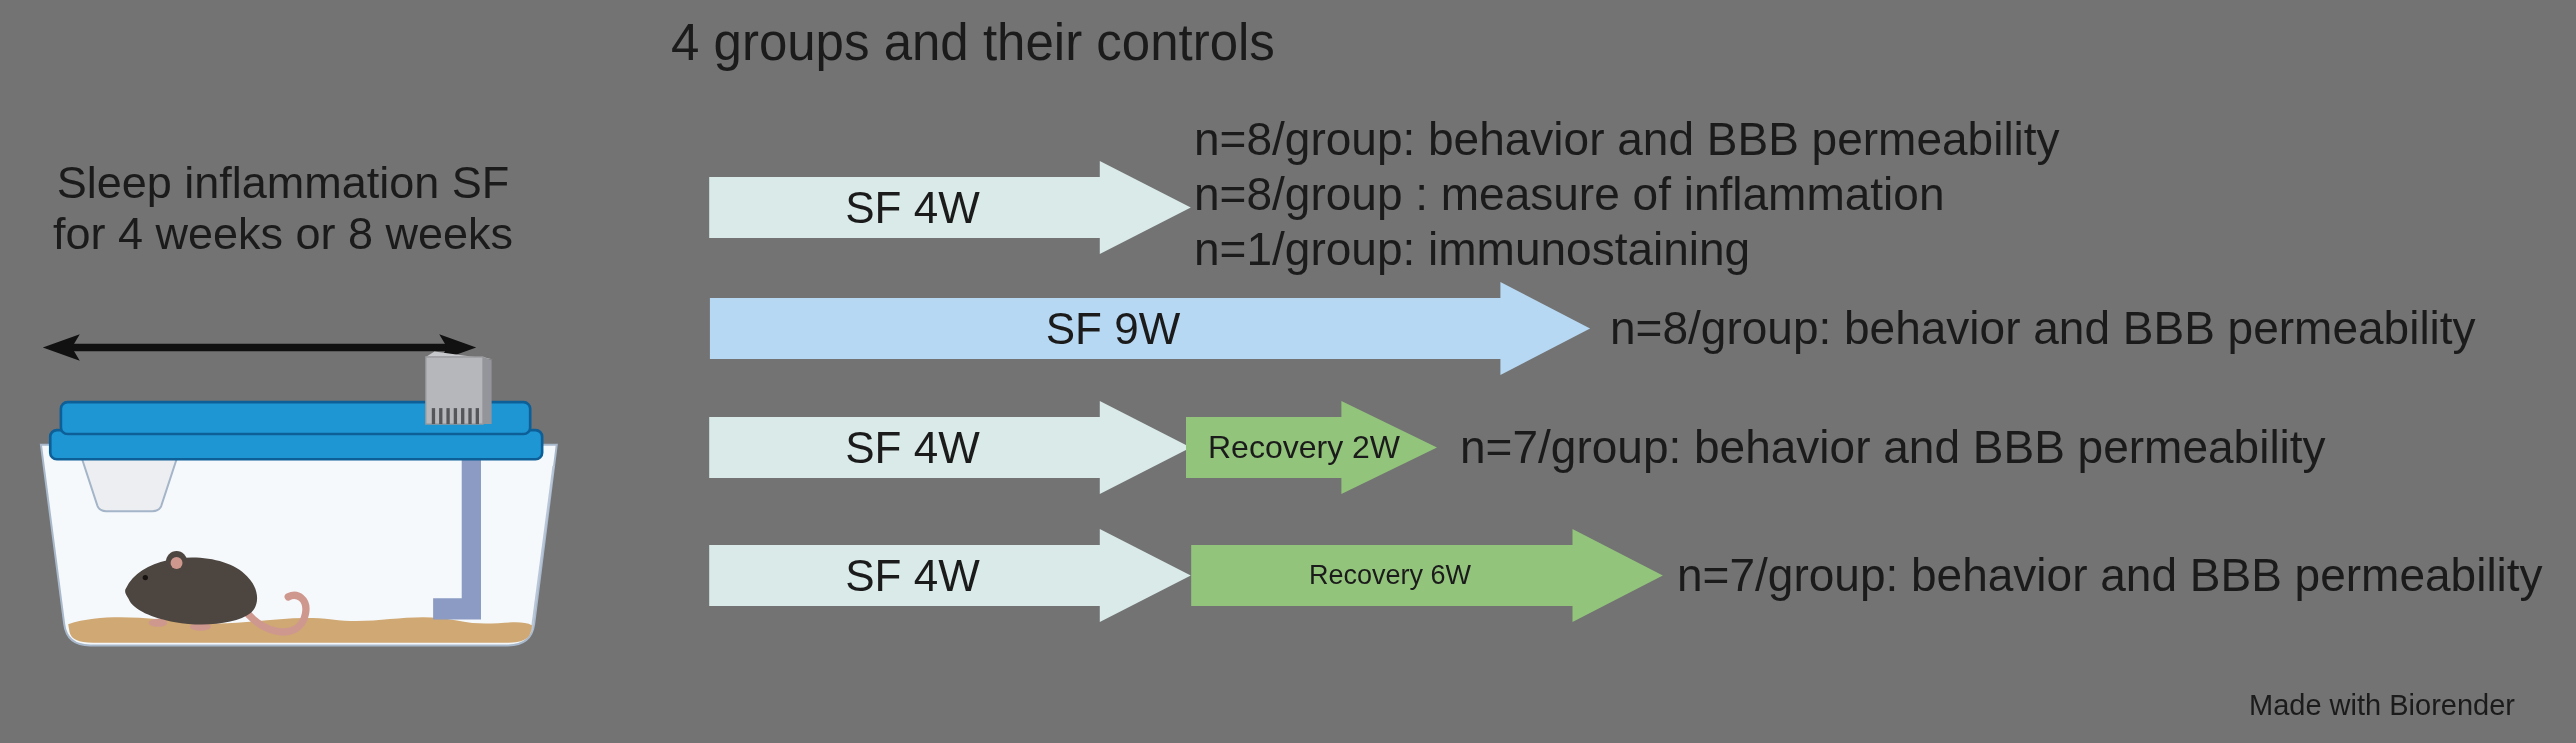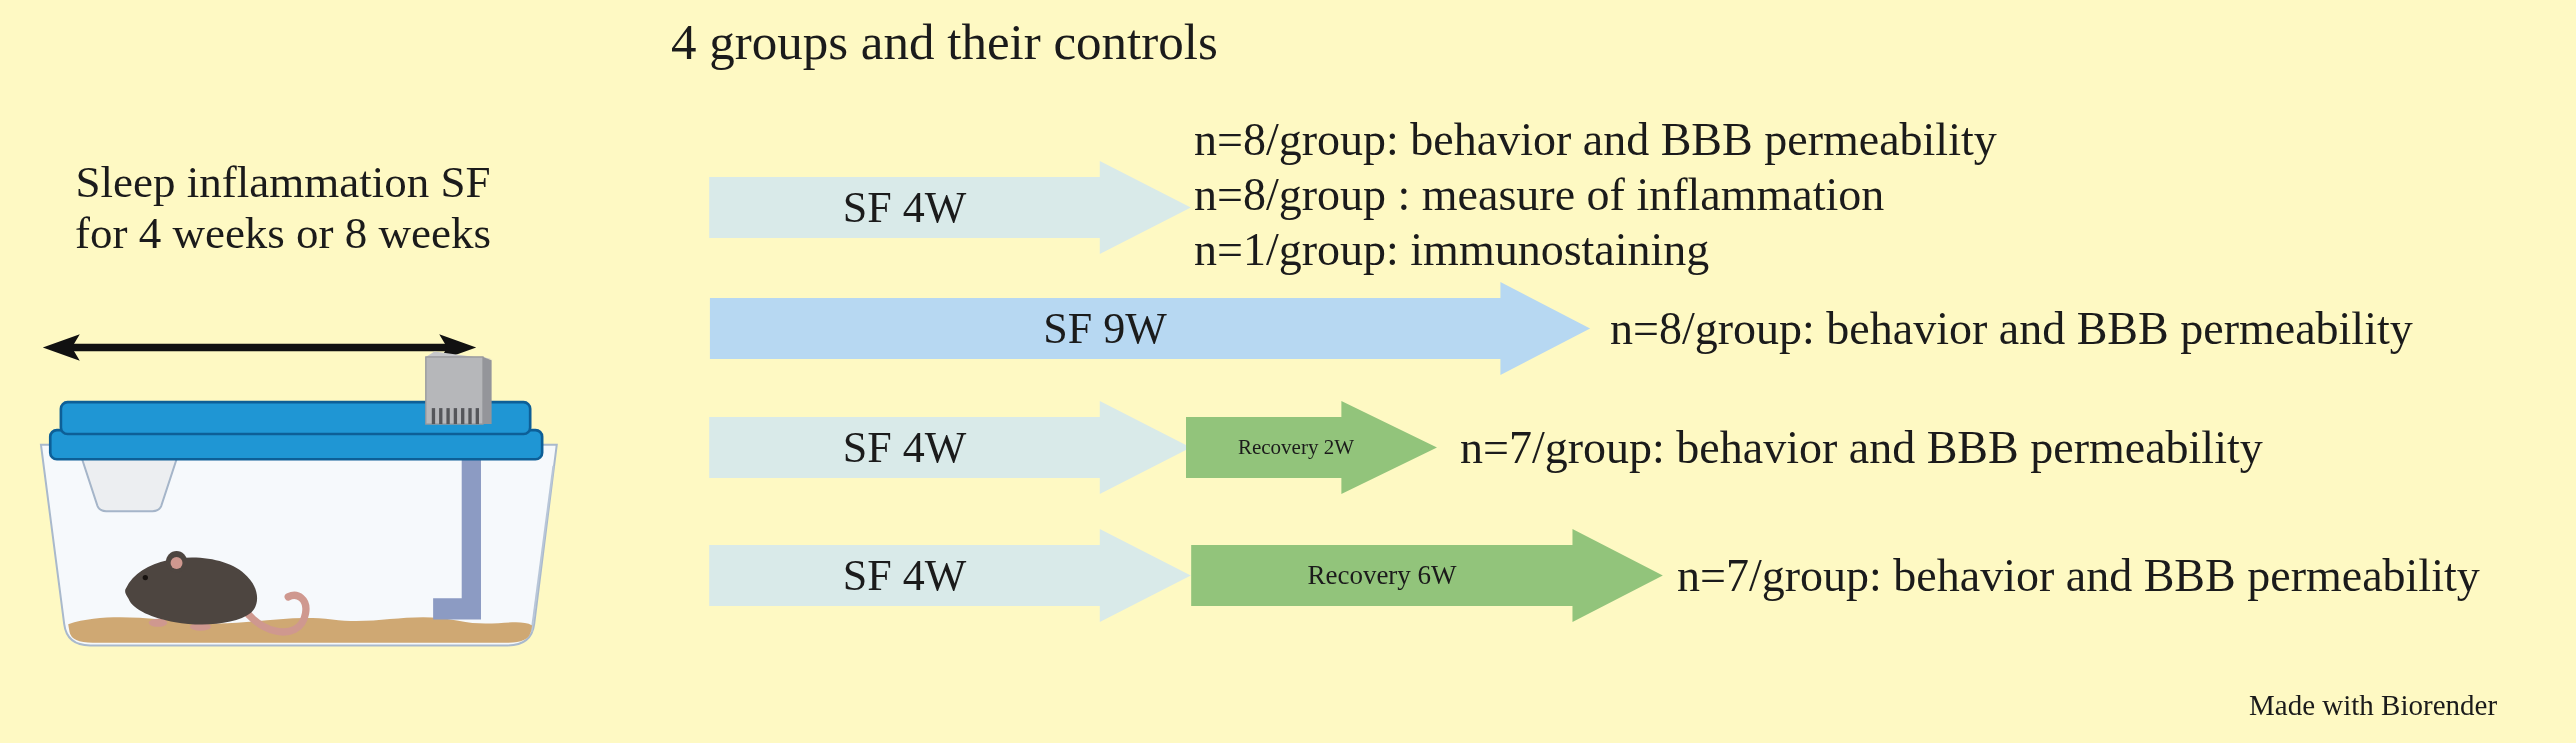--- a/index.html
+++ b/index.html
@@ -1,39 +1,39 @@
 <!DOCTYPE html>
 <html style="font-size:10.6px"><head>
 <meta charset="utf-8">
 <style>
   html,body{margin:0;padding:0;background:#ffffff;}
   #canvas{
     position:relative;
     width:2576px;height:743px;
-    background:#fef9c3;
+    background:#737373;
     overflow:hidden;
-    font-family:Liberation Serif, serif;
+    font-family:Liberation Sans, sans-serif;
     color:#1b1b1b;
   }
   .abs{position:absolute;}
   .page-title{
     left:671px;top:12px;
     font-size:51px;line-height:1.2;
     white-space:nowrap;
   }
   .left-caption{
     left:27px;top:157px;width:512px;
     font-size:45px;line-height:51px;
     text-align:center;white-space:nowrap;
   }
   .arrow-label{
     height:93px;display:flex;align-items:center;justify-content:center;
-    font-size:44px;white-space:nowrap;
+    font-size:44px;white-space:nowrap;padding-left:8px;
   }
-  .arrow-label.small{font-size:21px;}
+  .arrow-label.small{font-size:32px;}
   .arrow-label.small6{font-size:27px;}
   .result-block{
     font-size:46px;line-height:55px;white-space:nowrap;
   }
   .footer-credit{
     left:2249px;top:689px;width:296px;
     font-size:29px;text-align:left;white-space:nowrap;
   }
 </style>
 </head>

